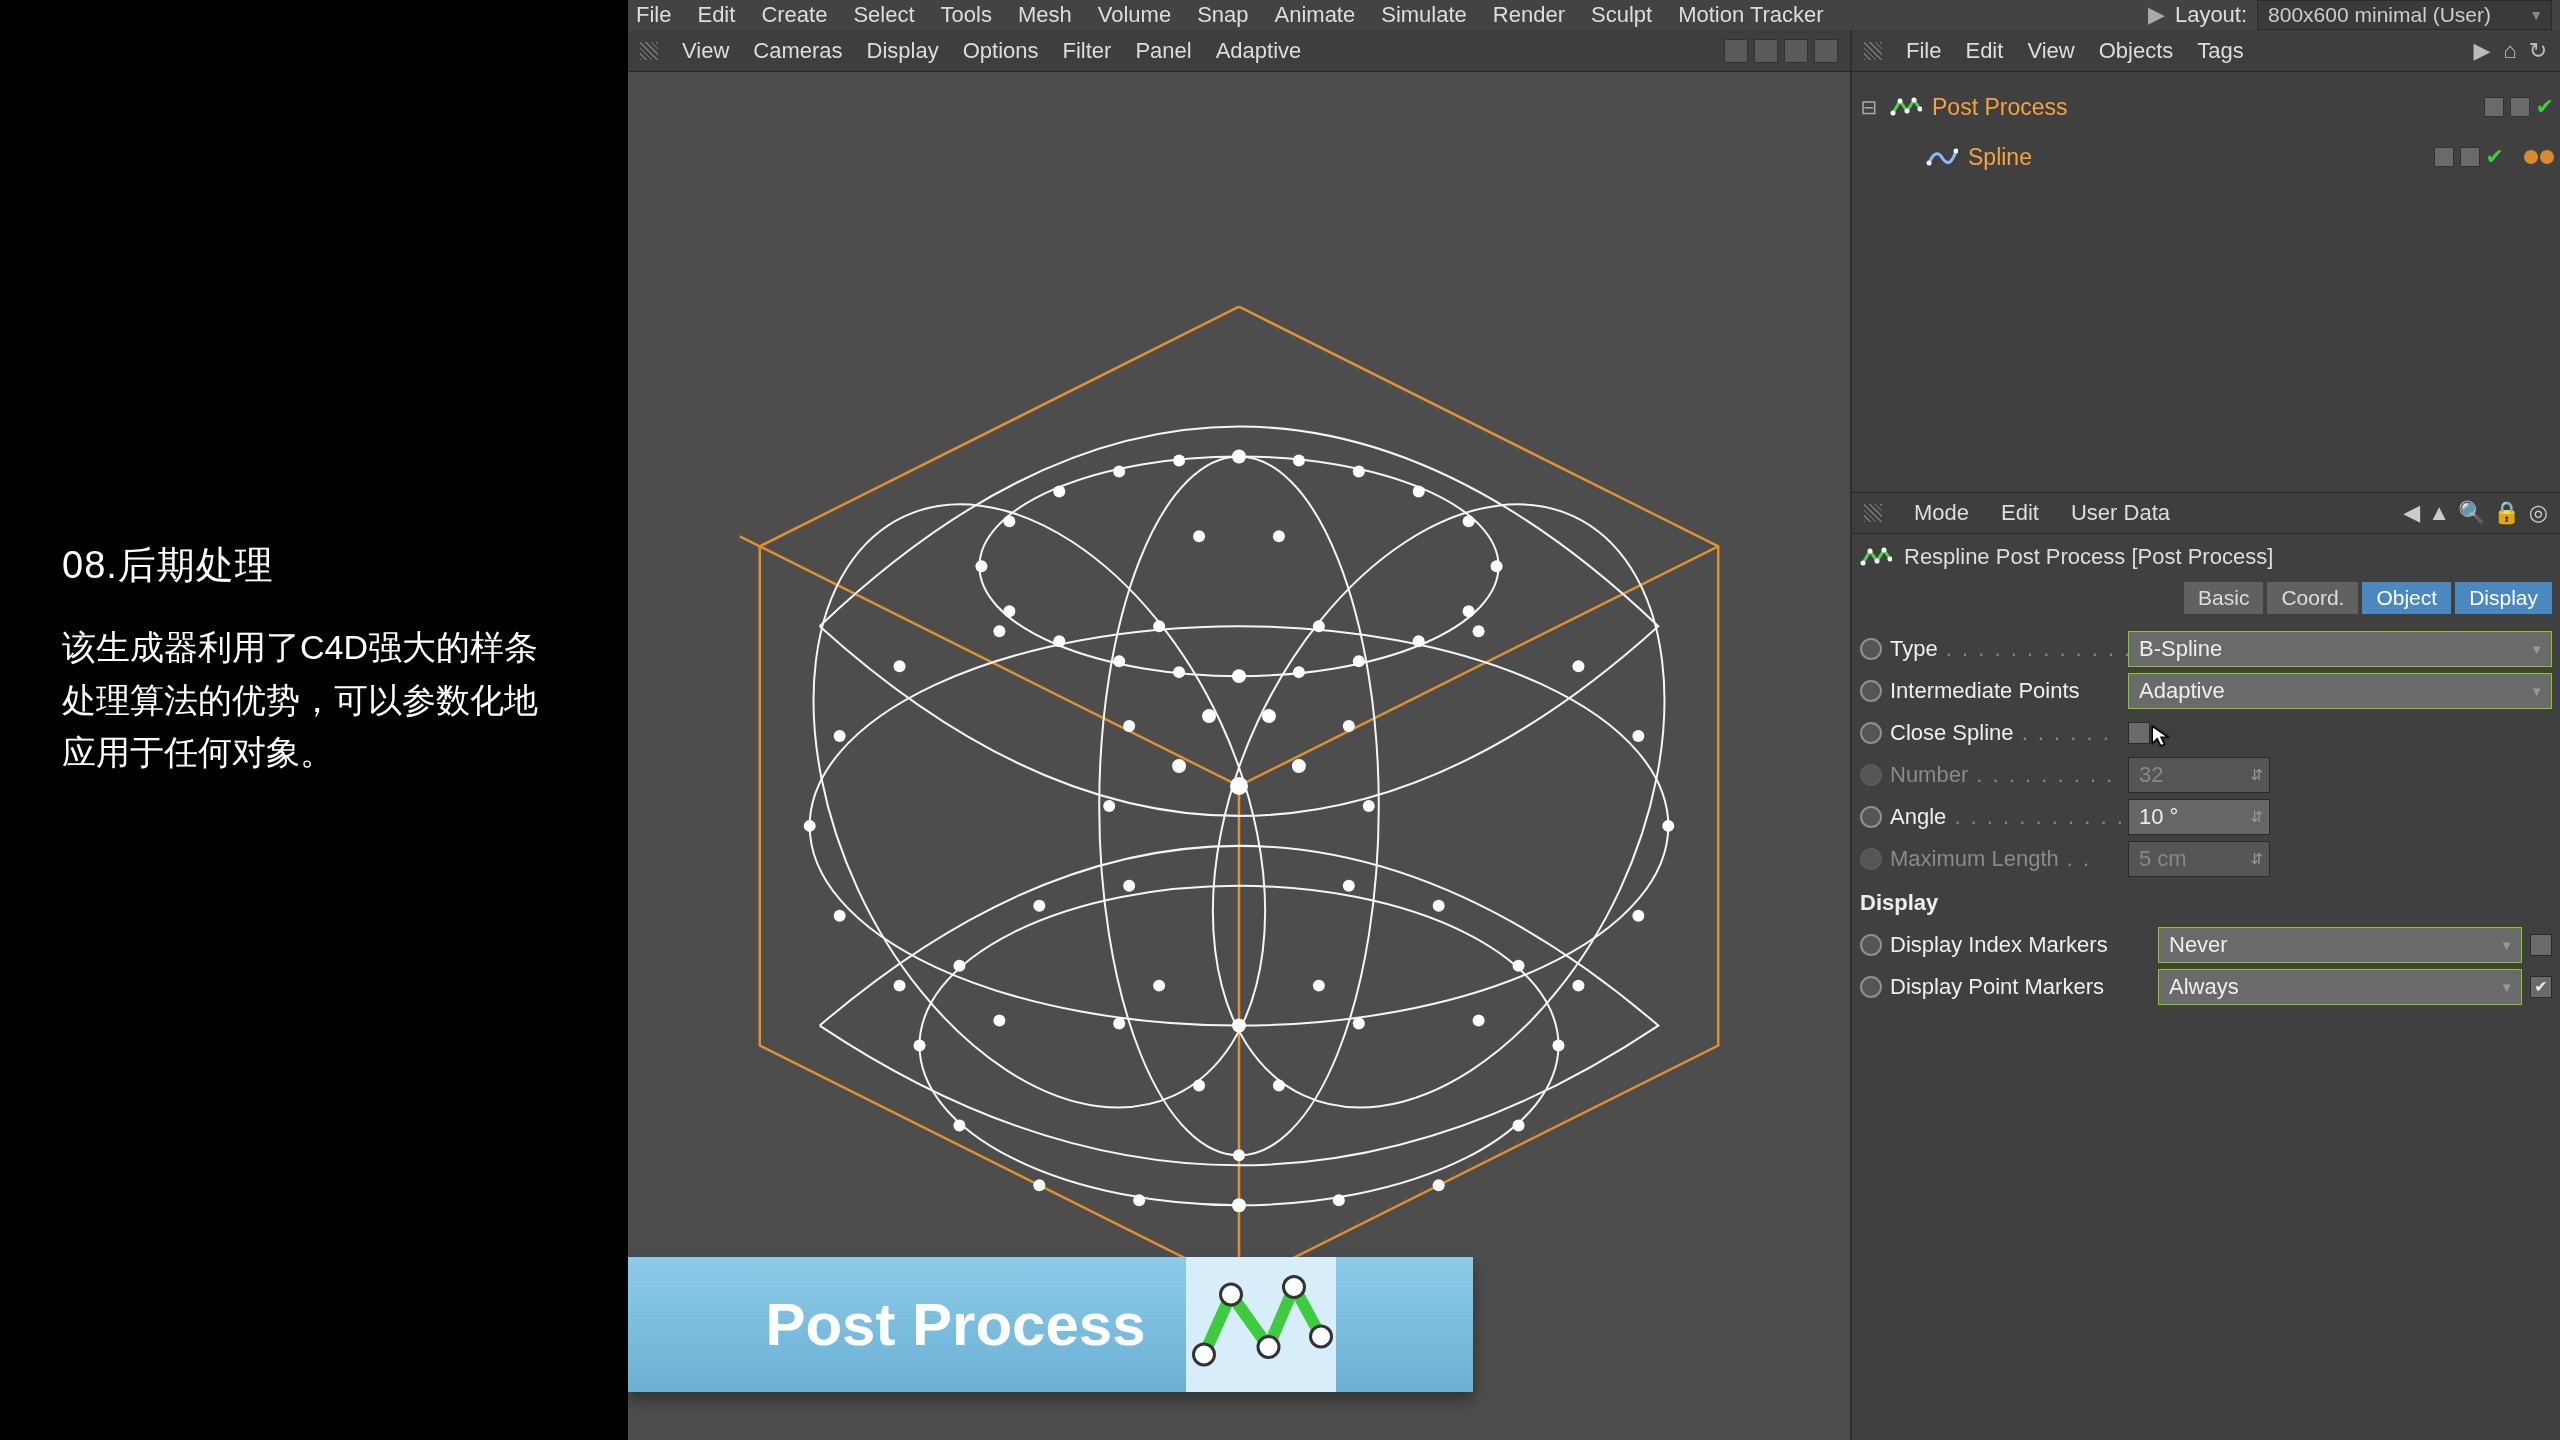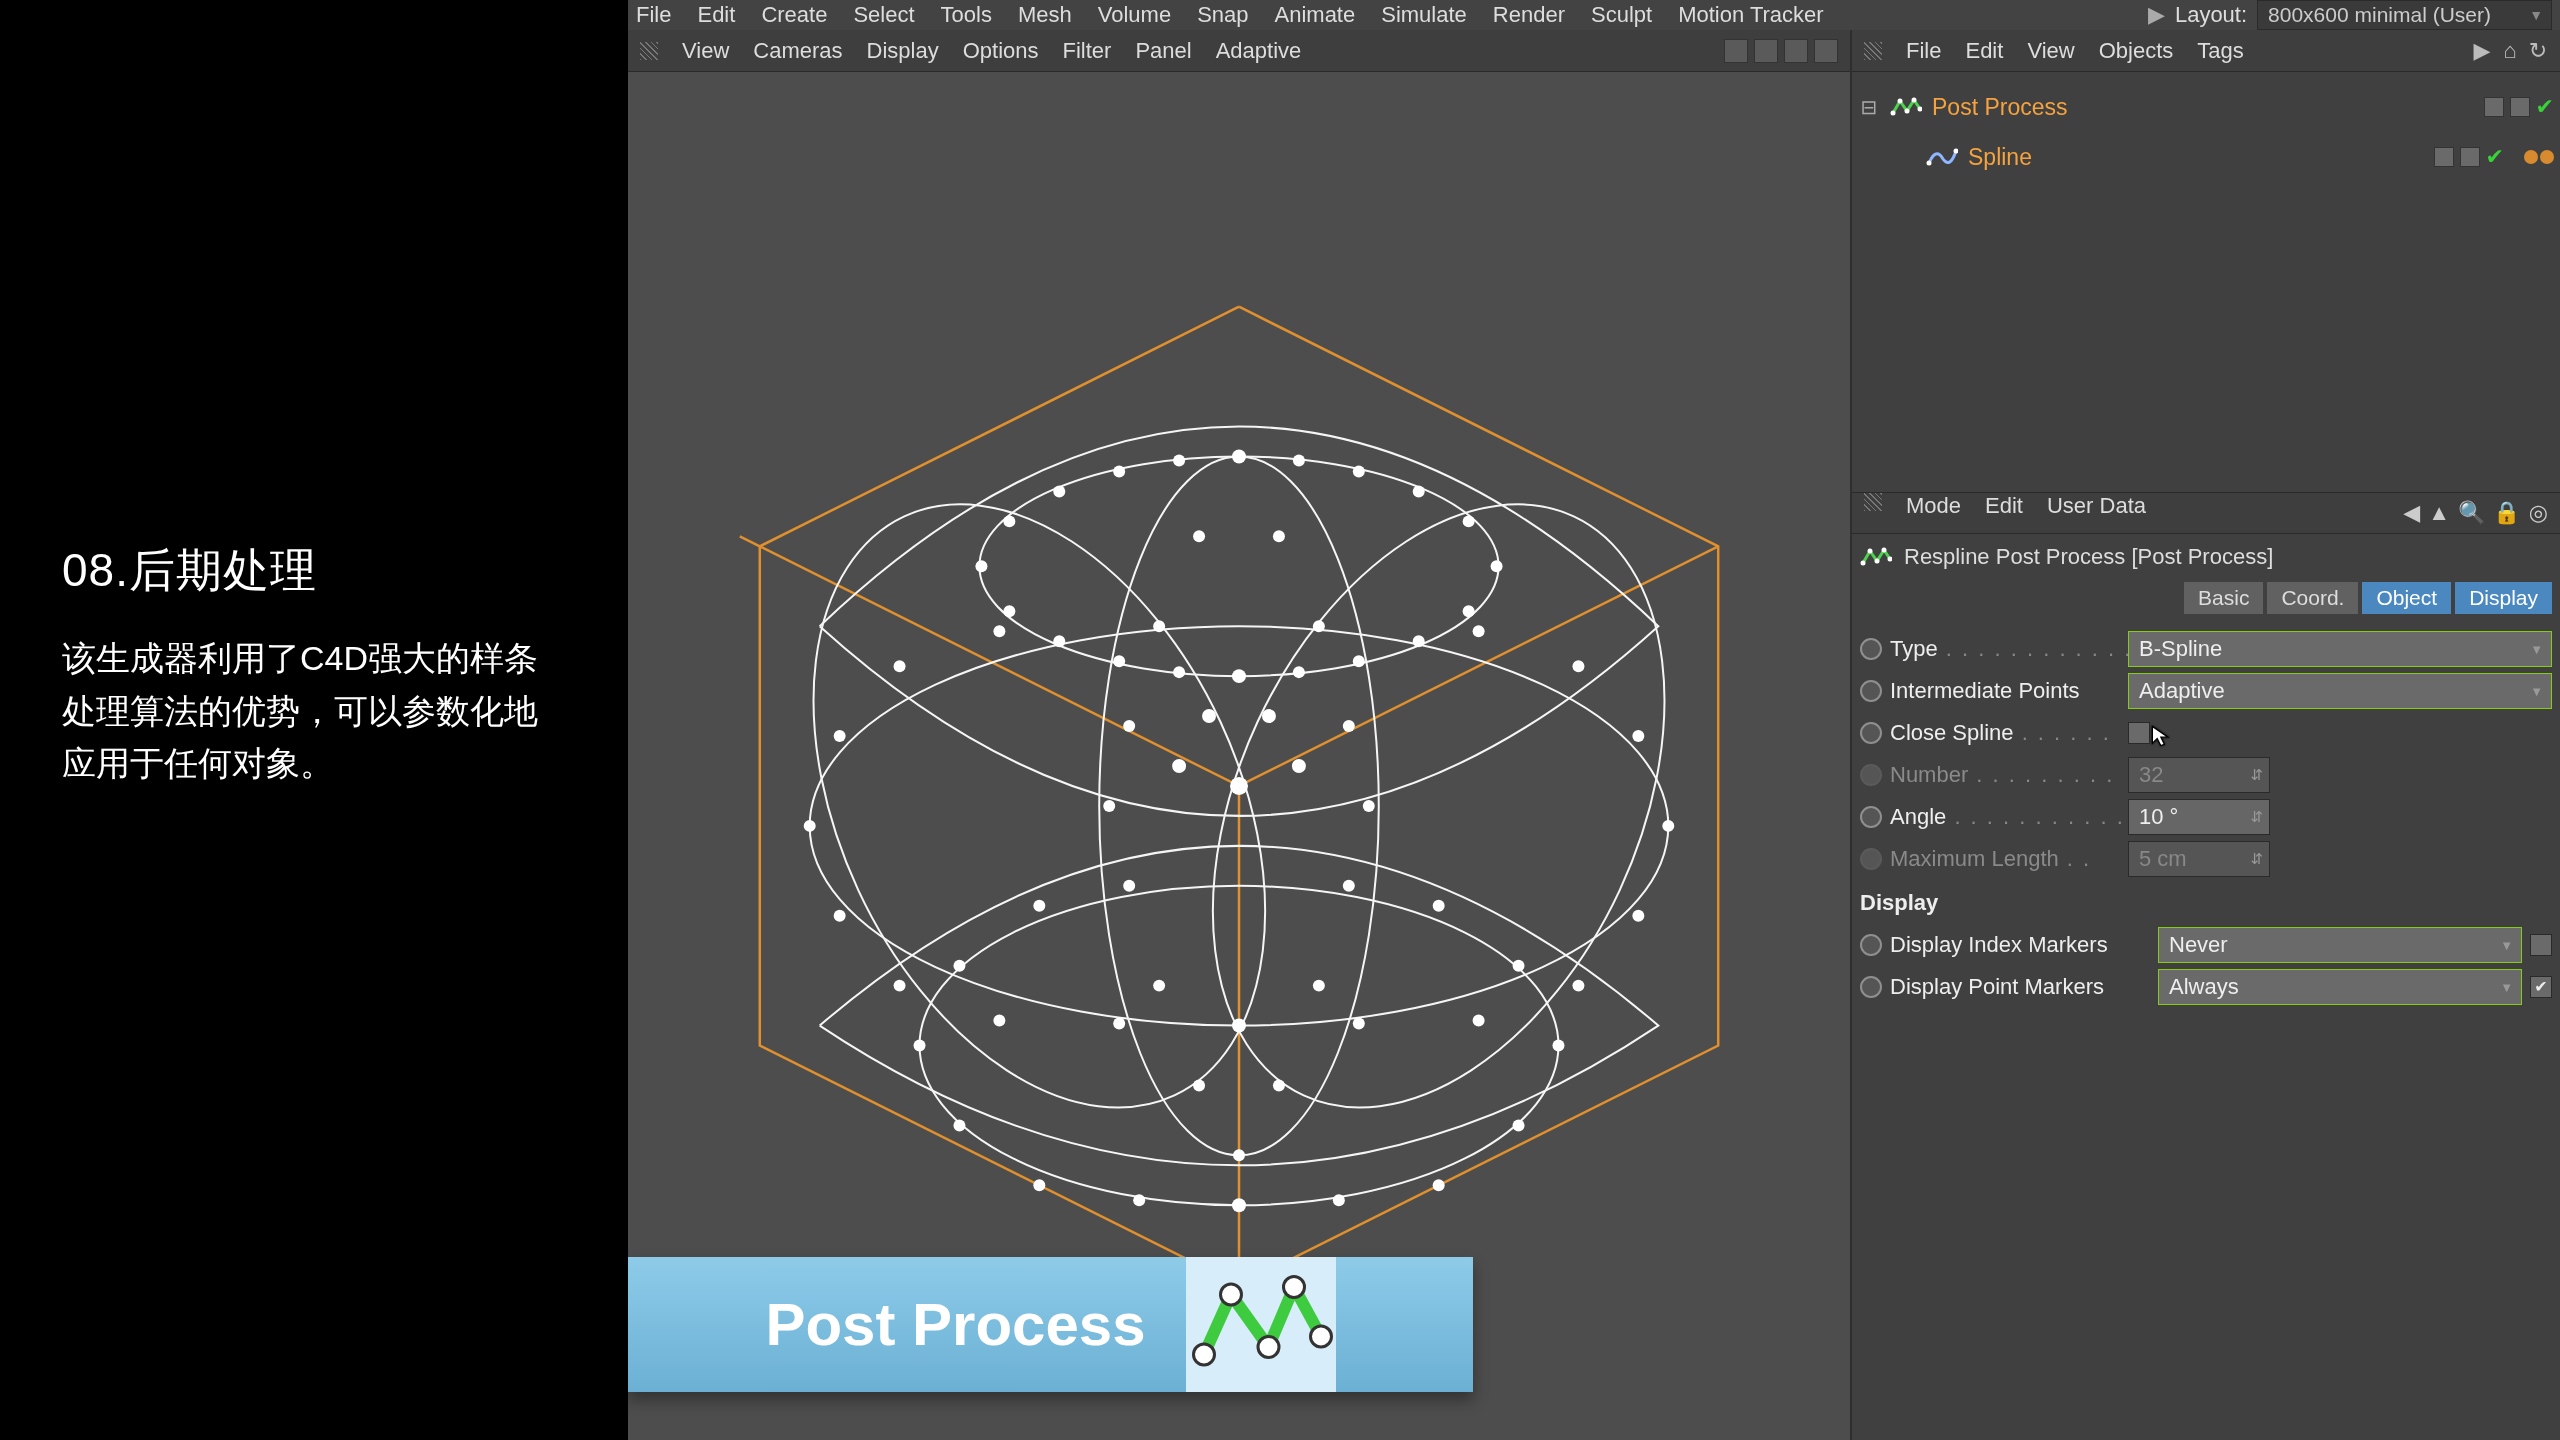--- a/index.html
+++ b/index.html
@@ -1,19 +1,19 @@
 <!DOCTYPE html>
 <html><head>
 <meta charset="utf-8">
 <style>
 * { margin: 0; padding: 0; box-sizing: border-box; font-family: Arial, "Microsoft YaHei", sans-serif; }
 body { width: 2560px; height: 1440px; background: #000; display: flex; overflow: hidden; }
 
 .left-pane { width: 628px; height: 100%; background: #000; padding: 70px 62px 0 62px; color: #fff; }
-.left-title { font-size: 46px; font-weight: 300; margin-bottom: 30px; margin-top: 470px; letter-spacing: 1px; }
+.left-title { font-size: 38px; font-weight: 300; margin-bottom: 30px; margin-top: 470px; letter-spacing: 1px; }
 .left-body { font-size: 34px; line-height: 1.55; font-weight: 300; }
 
 .app-pane { flex: 1; height: 100%; background: #4d4d4d; position: relative; display: flex; flex-direction: column; }
 
 
 .main-menu { height: 30px; background: #434343; display: flex; align-items: center; padding: 0 8px; font-size: 22px; color: #ddd; gap: 26px; }
 .main-menu .menu-item { cursor: pointer; }
 .layout-group { margin-left: auto; display: flex; align-items: center; gap: 10px; }
 .layout-sel { background: #3a3a3a; color: #ccc; padding: 2px 60px 2px 10px; border: 1px solid #2a2a2a; font-size: 21px; position: relative; }
 .layout-sel::after { content: "▼"; position: absolute; right: 8px; top: 50%; transform: translateY(-50%); font-size: 14px; color: #888; }
@@ -49,21 +49,21 @@
 .tree-row .indent2 { width: 58px; }
 .spl-icon { width: 32px; height: 24px; position: relative; }
 .spl-icon svg { width:100%;height:100%; }
 .tree-row .nm { color: #f5a23f; font-weight:500; }
 .tree-row .flags { margin-left: auto; display: flex; gap: 6px; align-items: center; }
 .sq { width: 20px; height: 20px; background: #6a6a6a; border: 1px solid #333; }
 .chk { color: #3ad23a; font-size: 22px; }
 .dot-pair { display: flex; gap: 2px; margin-left: 14px; }
 .dotp { width: 14px; height: 14px; border-radius: 50%; background: #d88a2f; }
 
-.attr-bar { height: 42px; background: #3e3e3e; display: flex; gap: 24px; padding: 0 12px; font-size: 22px; color: #ddd; border-top: 1px solid #2a2a2a; border-bottom: 1px solid #2a2a2a; }
+.attr-bar { height: 42px; background: #3e3e3e; display: flex; align-items: center; gap: 32px; padding: 0 12px; font-size: 22px; color: #ddd; border-top: 1px solid #2a2a2a; border-bottom: 1px solid #2a2a2a; }
 .attr-bar .spacer { flex:1; }
 .attr-icons { display:flex; gap:8px; color:#ccc; align-items:center;}
 .attr-icons .ic { font-size:22px; }
 
 .attr-body { flex: 1; padding: 10px 8px; font-size: 22px; color: #ddd; overflow: auto; }
 .attr-header { display: flex; align-items: center; gap: 12px; margin-bottom: 12px; }
 .attr-header .title { font-weight:500; }
 
 .tabs { display: flex; gap: 4px; margin-bottom: 14px; justify-content: flex-end; }
 .tab { padding: 4px 14px; background: #616161; color: #ddd; font-size: 21px; }

